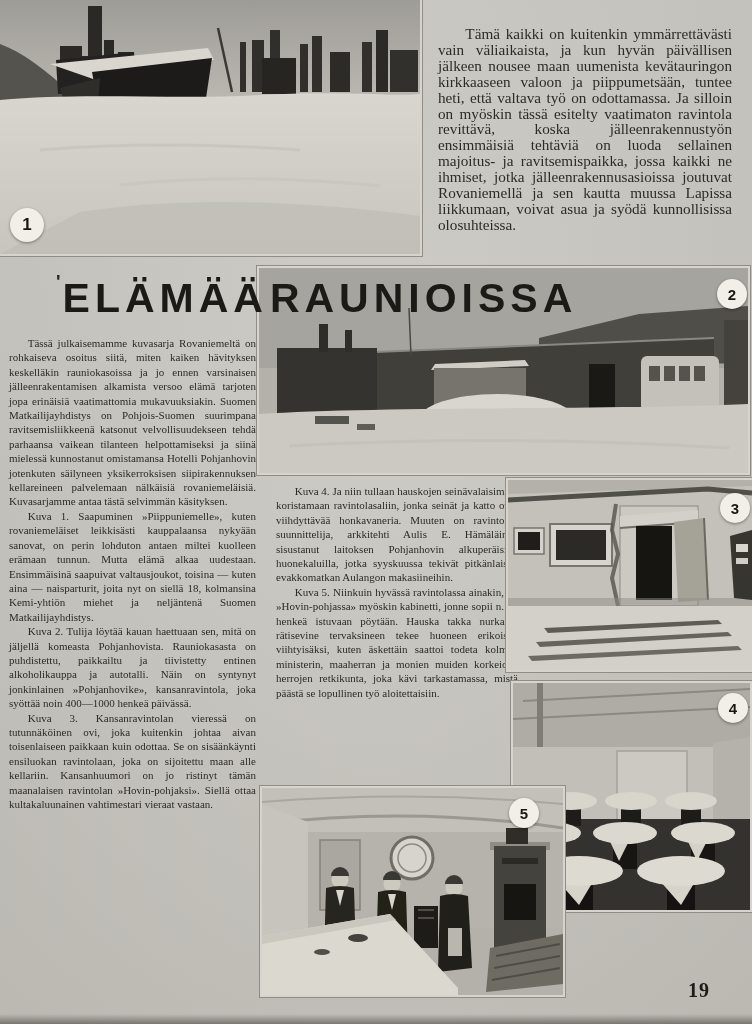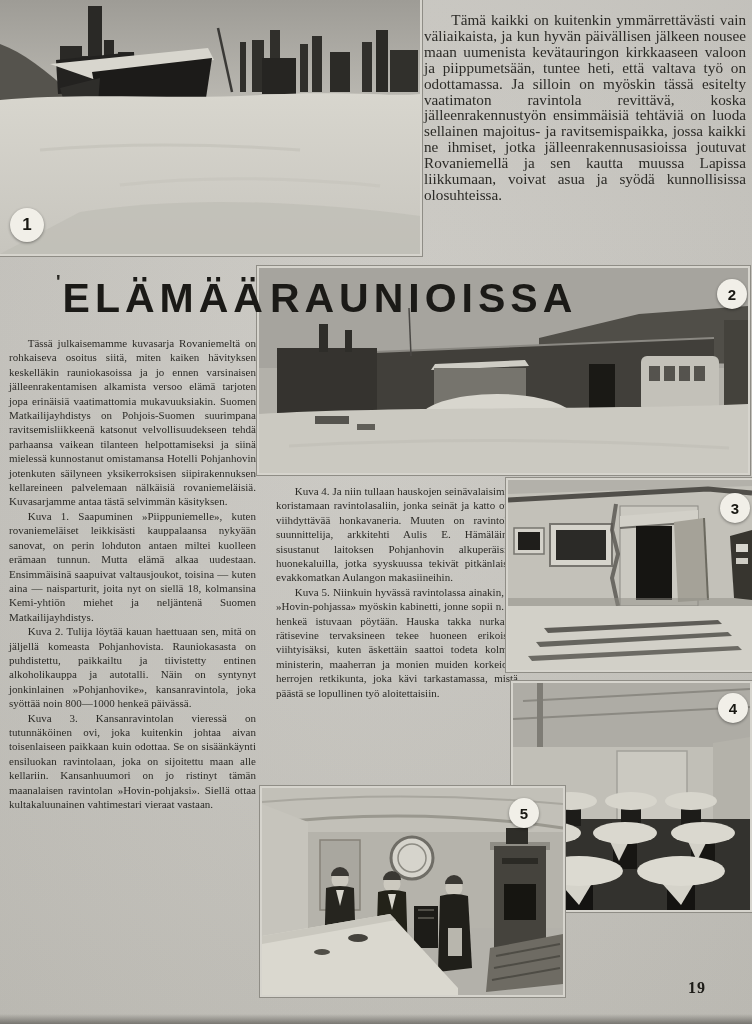--- a/index.html
+++ b/index.html
@@ -39,41 +39,41 @@
   .badge-3{left:212px;top:13px;width:30px;height:30px;font-size:15px;}
   .photo4{left:513px;top:683px;}
   .badge-4{left:205px;top:10px;width:30px;height:30px;font-size:15px;}
   .photo5{left:262px;top:788px;z-index:4;}
   .badge-5{left:247px;top:10px;width:30px;height:30px;font-size:15px;}
 
   .intro{
     position:absolute;left:424px;top:12px;width:322px;
     font-size:15.2px;line-height:15.9px;text-align:justify;
   }
-  .intro .lead{margin:0;text-indent:1.8em;}
+  .intro .lead{margin:14px;text-indent:1.8em;}
   .intro .intro-credit{
     text-align:right;font-style:italic;font-size:14.6px;
     margin-top:4px;padding-right:2px;text-indent:0;
   }
   .headline{
     position:absolute;left:56px;top:271px;margin:0;z-index:6;
     font-family:"Liberation Sans", sans-serif;font-weight:bold;
     font-size:41px;letter-spacing:5px;color:#1b1a17;white-space:nowrap;
   }
   .headline .hw2{margin-left:2px;}
   .headline .tick{font-size:19px;letter-spacing:0;vertical-align:24px;margin-right:2px;color:#2a2924;}
 
   .col{position:absolute;font-size:11px;line-height:14.4px;text-align:justify;}
   .col p{margin:0;text-indent:1.7em;}
   .col-left{left:9px;top:336px;width:247px;}
   .col-mid{left:276px;top:484px;width:242px;}
 
   .pagenum{
     position:absolute;left:688px;top:979px;z-index:7;
-    font-size:16px;font-weight:bold;letter-spacing:1px;color:#1d1c18;
+    font-size:20px;font-weight:bold;letter-spacing:1px;color:#1d1c18;
   }
 </style>
 </head>
 <body>
 
 <div class="page">
 
   <figure class="photo photo1">
     <svg width="420" height="254" viewBox="0 0 420 254">
       <defs>
@@ -158,21 +158,21 @@
       <rect x="56" y="148" width="34" height="8" fill="#55534e"></rect>
       <rect x="98" y="156" width="18" height="6" fill="#605e58"></rect>
       <path d="M30,178 Q240,166 470,180" stroke="#c0beb6" stroke-width="3" fill="none" opacity="0.6"></path>
     </svg>
     <span class="badge badge-2">2</span>
   </figure>
 
   <div class="col col-left">
     <p>Tässä julkaisemamme kuvasarja Rovaniemeltä on rohkaiseva osoitus siitä, miten kaiken hävityksen keskelläkin rauniokasoissa ja jo ennen varsinaisen jälleenrakentamisen alkamista versoo elämä tarjoten jopa erinäisiä vaatimattomia mukavuuksiakin. Suomen Matkailijayhdistys on Pohjois-Suomen suurimpana ravitsemisliikkeenä katsonut velvollisuudekseen tehdä parhaansa vaikean tilanteen helpottamiseksi ja siinä mielessä kunnostanut omistamansa Hotelli Pohjanhovin jotenkuten säilyneen yksikerroksisen siipirakennuksen kellareineen palvelemaan nälkäisiä rovaniemeläisiä. Kuvasarjamme antaa tästä selvimmän käsityksen.</p>
     <p>Kuva 1. Saapuminen »Piippuniemelle», kuten rovaniemeläiset leikkisästi kauppalaansa nykyään sanovat, on perin lohduton antaen miltei kuolleen erämaan tunnun. Mutta elämä alkaa uudestaan. Ensimmäisinä saapuivat valtausjoukot, toisina — kuten aina — naisparturit, joita nyt on siellä 18, kolmansina Kemi-yhtiön miehet ja neljäntenä Suomen Matkailijayhdistys.</p>
-    <p>Kuva 2. Tulija löytää kauan haettuaan sen, mitä on jäljellä komeasta Pohjanhovista. Rauniokasasta on puhdistettu, paikkailtu ja tiivistetty entinen alkoholikauppa ja autotalli. Näin on syntynyt jonkinlainen »Pohjanhovike», kansanravintola, joka syöttää noin 800—1000 henkeä päivässä.</p>
+    <p>Kuva 2. Tulija löytää kauan haettuaan sen, mitä on jäljellä komeasta Pohjanhovista. Rauniokasasta on puhdistettu, paikkailtu ja tiivistetty entinen alkoholikauppa ja autotalli. Näin on syntynyt jonkinlainen »Pohjanhovike», kansanravintola, joka syöttää noin 400—1000 henkeä päivässä.</p>
     <p>Kuva 3. Kansanravintolan vieressä on tutunnäköinen ovi, joka kuitenkin johtaa aivan toisenlaiseen paikkaan kuin odottaa. Se on sisäänkäynti ensiluokan ravintolaan, joka on sijoitettu maan alle kellariin. Kansanhuumori on jo ristinyt tämän maanalaisen ravintolan »Hovin-pohjaksi». Siellä ottaa kultakaluunainen vahtimestari vieraat vastaan.</p>
   </div>
 
   <div class="col col-mid">
     <p>Kuva 4. Ja niin tullaan hauskojen seinävalaisimien koristamaan ravintolasaliin, jonka seinät ja katto ovat viihdyttävää honkavaneria. Muuten on ravintolan suunnittelija, arkkitehti Aulis E. Hämäläinen sisustanut laitoksen Pohjanhovin alkuperäisillä huonekaluilla, jotka syyskuussa tekivät pitkänlaisen evakkomatkan Aulangon makasiineihin.</p>
     <p>Kuva 5. Niinkuin hyvässä ravintolassa ainakin, on »Hovin-pohjassa» myöskin kabinetti, jonne sopii n. 25 henkeä istuvaan pöytään. Hauska takka nurkassa rätisevine tervaksineen tekee huoneen erikoisen viihtyisäksi, kuten äskettäin saattoi todeta kolmen ministerin, maaherran ja monien muiden korkeiden herrojen retkikunta, joka kävi tarkastamassa, mistä päästä se lopullinen työ aloitettaisiin.</p>
   </div>
 
   <figure class="photo photo3">
     <svg width="244" height="190" viewBox="0 0 244 190">

